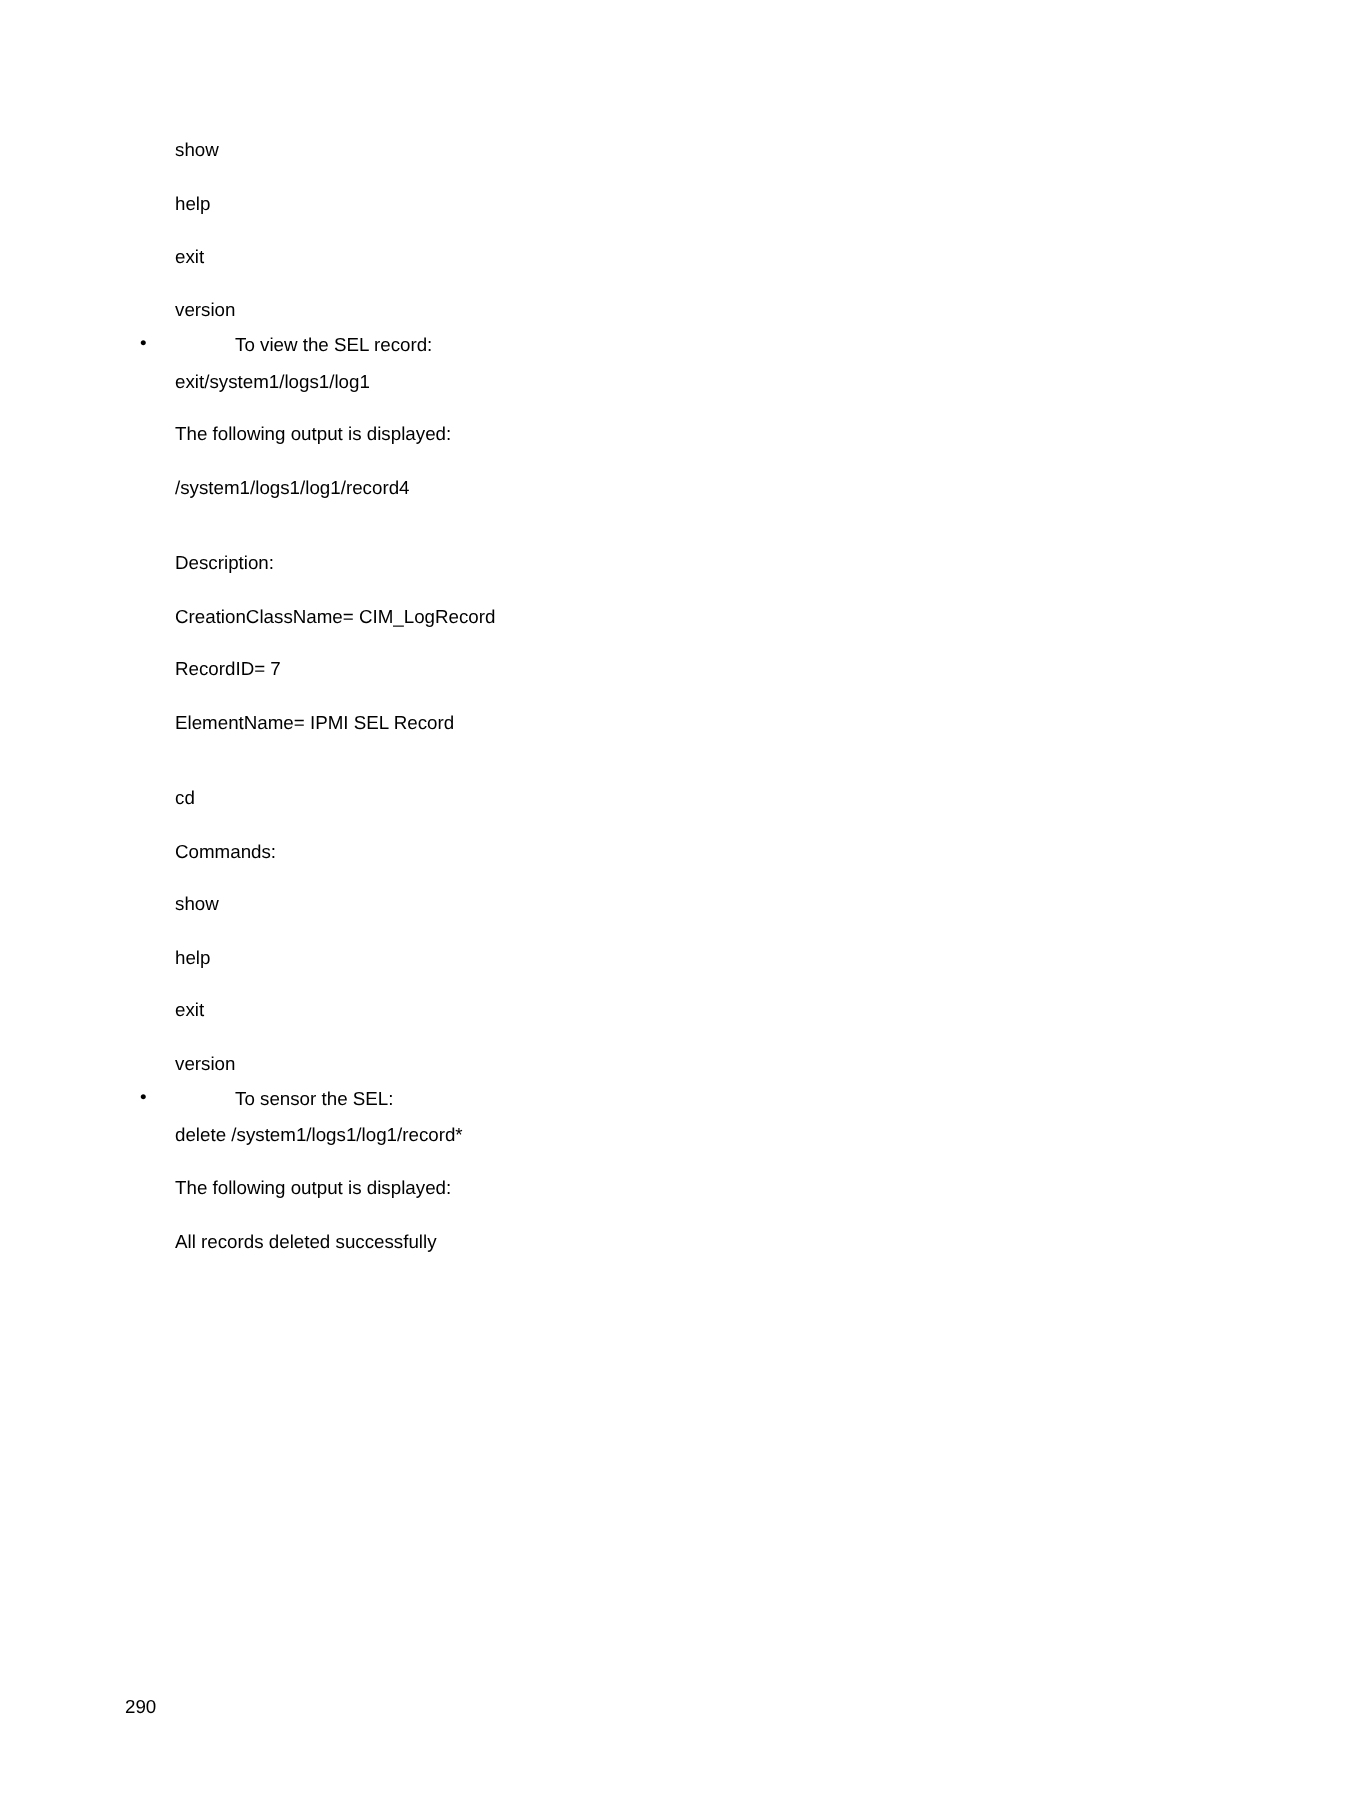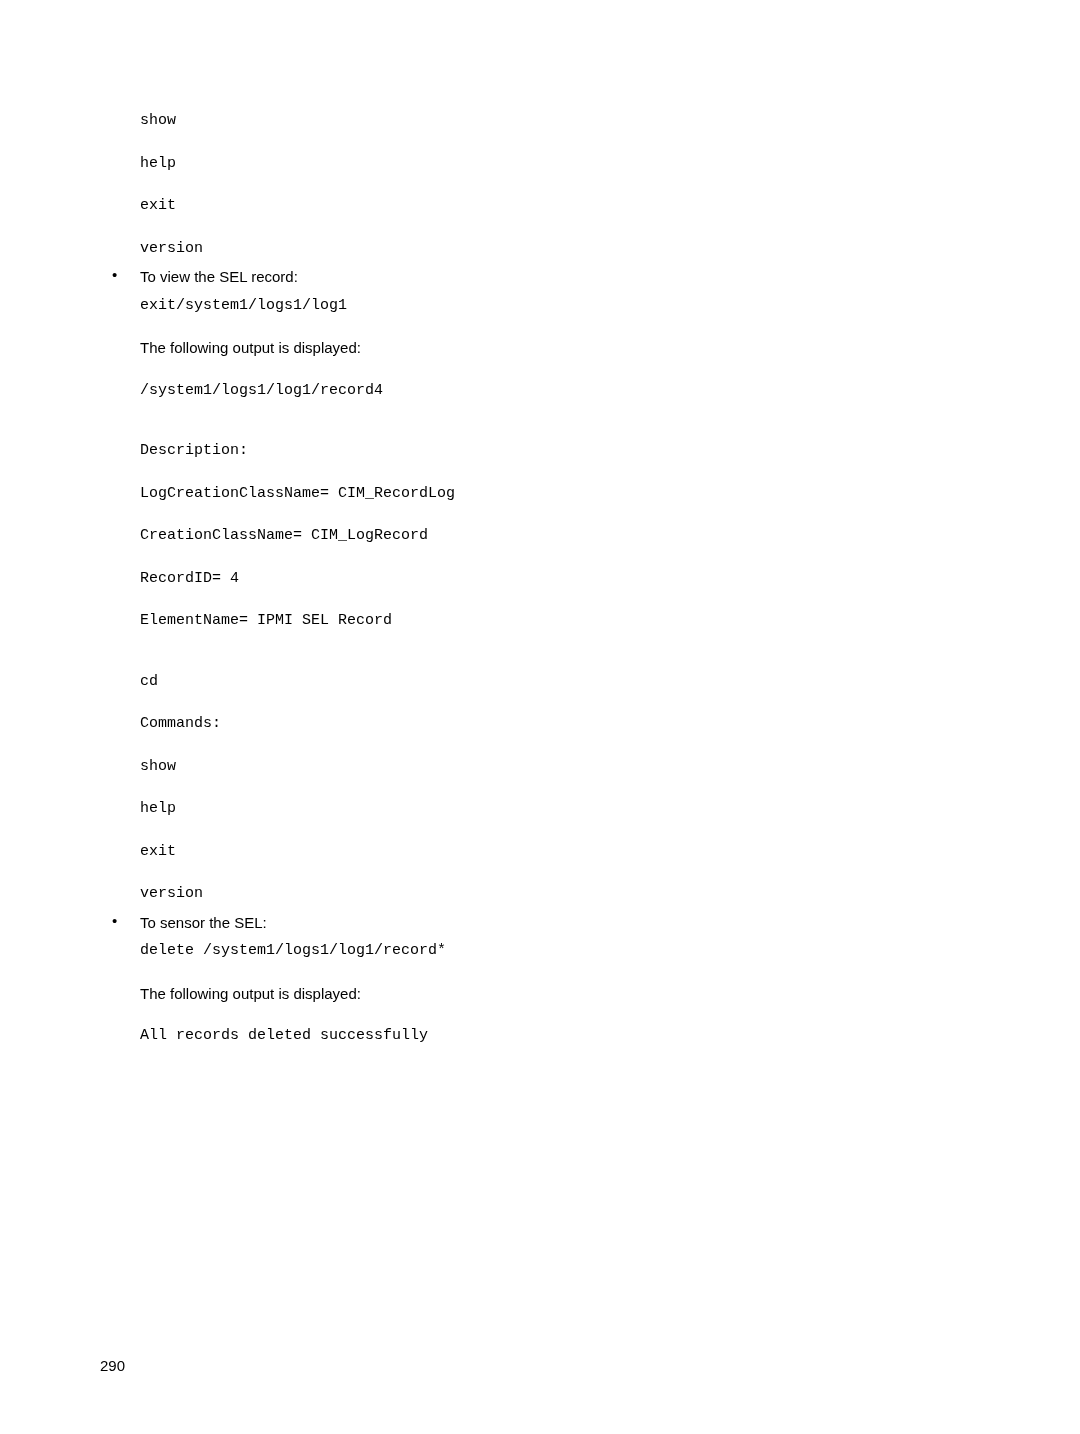--- a/index.html
+++ b/index.html
@@ -10,28 +10,29 @@
     color: #000000;
     width: 1080px;
     height: 1434px;
     position: relative;
   }
   .page {
     padding: 110px 100px 0 100px;
     box-sizing: border-box;
   }
   .mono {
-    font-family: Liberation Mono, monospace;
+    font-family: Liberation Sans, sans-serif;
     font-size: 15px;
     line-height: 1.5;
   }
   .sans {
     font-family: Arial, Helvetica, sans-serif;
     font-size: 15px;
     line-height: 1.5;
+    margin-left: 48px;
   }
   .indent {
     margin-left: 40px;
   }
   .line {
     margin-bottom: 20px;
   }
   .line-tight {
     margin-bottom: 6px;
   }
@@ -75,23 +76,22 @@
   </div>
   <div class="indent mono line">exit/system1/logs1/log1</div>
 
   <div class="indent sans line">The following output is displayed:</div>
 
   <div class="indent mono line">/system1/logs1/log1/record4</div>
 
   <div class="spacer"></div>
 
   <div class="indent mono line">Description:</div>
-  <div class="indent mono line">LogCreationClassName= CIM_RecordLog</div>
   <div class="indent mono line">CreationClassName= CIM_LogRecord</div>
-  <div class="indent mono line">RecordID= 4</div>
+  <div class="indent mono line">RecordID= 7</div>
   <div class="indent mono line">ElementName= IPMI SEL Record</div>
 
   <div class="spacer"></div>
 
   <div class="indent mono line">cd</div>
   <div class="indent mono line">Commands:</div>
   <div class="indent mono line">show</div>
   <div class="indent mono line">help</div>
   <div class="indent mono line">exit</div>
   <div class="indent mono line-tight">version</div>

